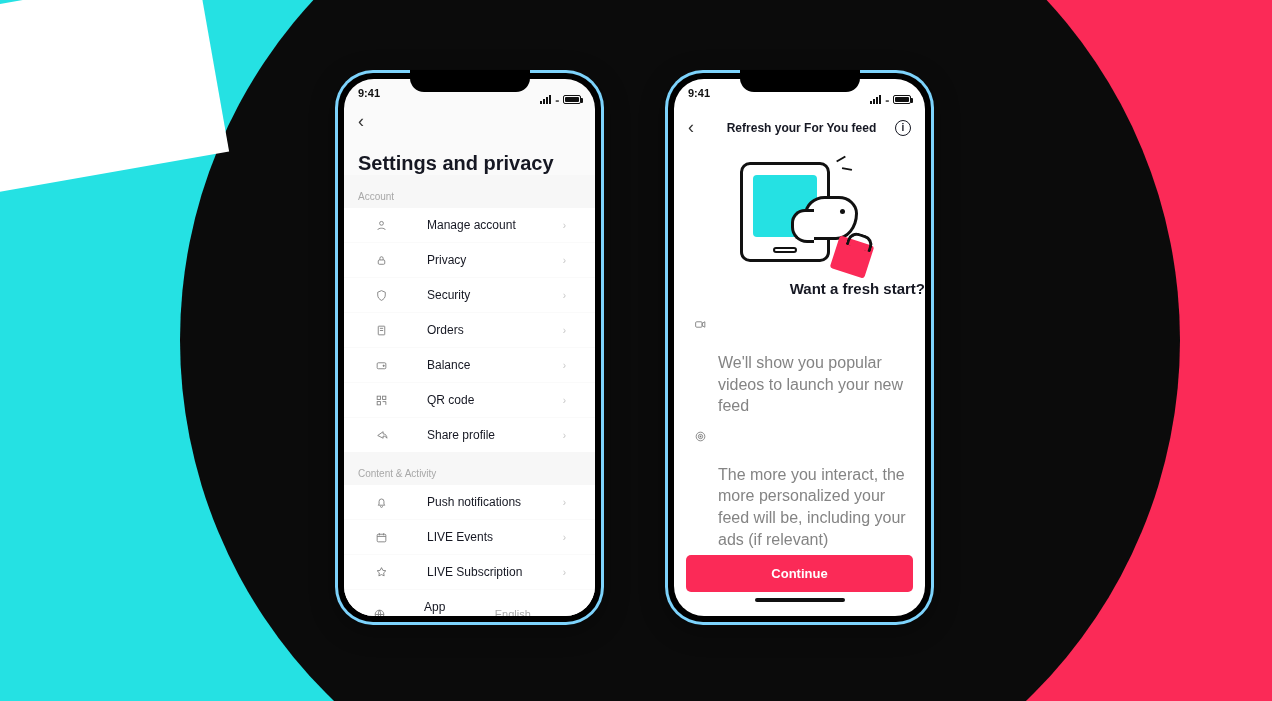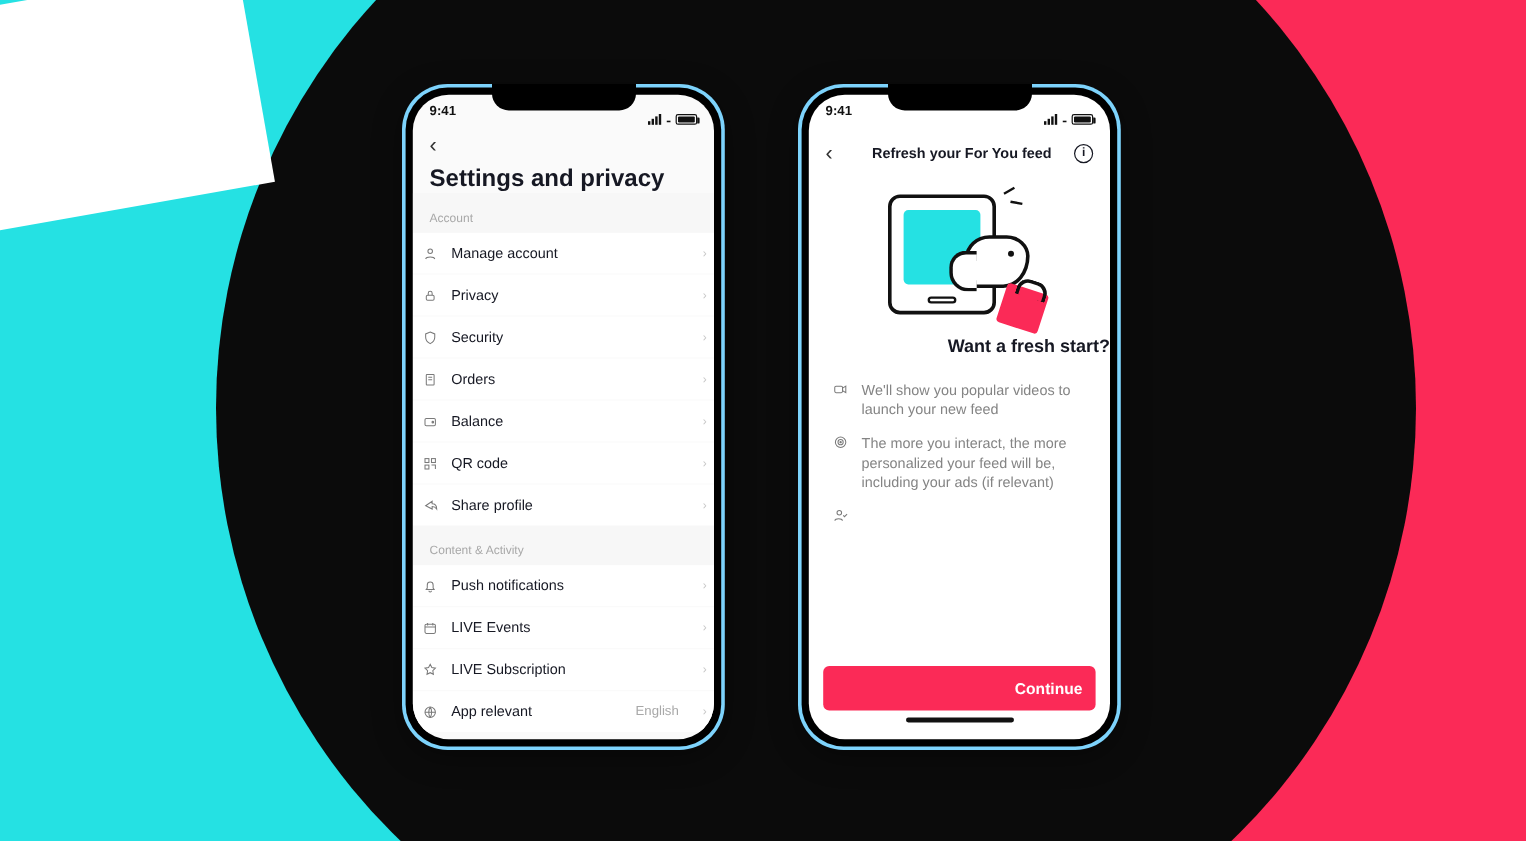--- a/index.html
+++ b/index.html
@@ -13,24 +13,24 @@
   .phone { position:absolute; width:269px; height:555px; border-radius:38px; background:#7dd3fc; box-shadow:0 6px 24px rgba(0,0,0,.35); }
   .phone::before { content:""; position:absolute; inset:3px; border-radius:35px; background:#000; }
   .screen { position:absolute; inset:9px; border-radius:30px; background:#fafafa; overflow:hidden; }
   .notch { position:absolute; top:0; left:50%; transform:translateX(-50%); width:120px; height:22px; background:#000; border-radius:0 0 14px 14px; z-index:10; }
 
   .statusbar { height:32px; padding:8px 14px 0; display:flex; justify-content:space-between; font-size:11px; font-weight:600; color:#111; }
   .status-icons { display:flex; gap:4px; align-items:center; }
 
   .hdr1 { padding:0 14px; }
   .back { color:#333; font-size:18px; width:20px; display:inline-block; cursor:pointer; }
-  .title-lg { font-size:20px; font-weight:700; color:#161823; margin-top:6px; }
+  .title-lg { font-size:20px; font-weight:700; color:#161823; margin-top:20px; }
 
   .section-lbl { font-size:10px; color:#a8a8a8; padding:16px 14px 6px; background:#f7f7f7; }
-  .row { display:flex; align-items:center; padding:10px 6px; background:#fff; cursor:pointer; min-height:34px; }
+  .row { display:flex; align-items:center; padding:10px 29px; background:#fff; cursor:pointer; min-height:34px;gap:28px; }
   .row + .row { border-top:1px solid rgba(0,0,0,.02); }
   .row-ico { width:16px; color:#7a7a7a; font-size:12px; display:flex; justify-content:center; }
   .row-txt { flex:1; font-size:12px; color:#161823; padding-left:10px; }
   .row-val { font-size:11px; color:#a8a8a8; margin-right:20px; }
   .row-chev { color:#c7c7c7; font-size:10px; }
 
   .hdr2 { display:flex; align-items:center; justify-content:space-between; padding:6px 14px 0; }
   .hdr2-title { font-size:12px; font-weight:700; color:#161823; }
   .info-ico { width:16px; height:16px; border:1.5px solid #161823; border-radius:50%; font-size:10px; display:flex; align-items:center; justify-content:center; font-weight:700; color:#161823; cursor:pointer; }
 
@@ -42,24 +42,24 @@
   .spark2 { position:absolute; right:28px; top:16px; width:10px; height:2px; background:#111; transform:rotate(10deg);}
   .eleph { position:absolute; right:22px; top:44px; width:54px; height:44px; border:3px solid #111; border-radius:28px 26px 30px 14px / 26px 24px 36px 16px; background:#fff; }
   .eleph::before { content:""; position:absolute; left:-16px; top:10px; width:20px; height:28px; border:3px solid #111; border-right:none; border-radius:14px 0 0 16px; background:#fff;}
   .eleph::after  { content:""; position:absolute; right:10px; top:10px; width:5px; height:5px; background:#111; border-radius:50%; }
   .bag { position:absolute; right:10px; bottom:-2px; width:36px; height:34px; background:#FB2A57; transform:rotate(18deg); border-radius:3px; }
   .bag::before { content:""; position:absolute; top:-8px; left:8px; width:20px; height:12px; border:3px solid #111; border-bottom:none; border-radius:10px 10px 0 0;}
 
   .fresh-title { text-align:right; font-size:15px; font-weight:700; color:#161823; margin:8px 0 14px; }
   .bullet { display:flex; gap:10px; padding:6px 18px; }
   .b-ico { width:16px; color:#555; font-size:12px; padding-top:1px; flex-shrink:0; display:flex; justify-content:center;}
-  .b-txt { font-size:12px; line-height:1.35; color:#848484; }
+  .b-txt { font-size:16px; line-height:1.35; color:#848484;margin-top:35px; }
 
   .cta-wrap { position:absolute; bottom:10px; left:0; right:0; padding:0 12px 14px; }
-  .cta { background:#FB2A57; color:#fff; font-size:13px; font-weight:600; text-align:right; padding:11px; border-radius:5px; cursor:pointer; }
+  .cta { background:#FB2A57; color:#fff; font-size:13px; font-weight:600; text-align:center; padding:11px; border-radius:5px; cursor:pointer; }
   .home-ind { position:absolute; bottom:4px; left:50%; transform:translateX(-50%); width:90px; height:4px; background:#111; border-radius:3px; }
 
   .sig-bars { display:flex; align-items:flex-end; gap:1px; height:9px;}
   .sig-bars span { width:2px; background:#111; }
   .sig-bars span:nth-child(1){height:3px}.sig-bars span:nth-child(2){height:5px}.sig-bars span:nth-child(3){height:7px}.sig-bars span:nth-child(4){height:9px}
   .wifi { font-size:11px; }
   .batt { width:18px; height:9px; border:1px solid #111; border-radius:2px; position:relative; }
   .batt::before{content:"";position:absolute;right:-3px;top:2px;width:2px;height:5px;background:#111;border-radius:0 1px 1px 0;}
   .batt::after{content:"";position:absolute;inset:1px;background:#111;border-radius:1px;}
 

